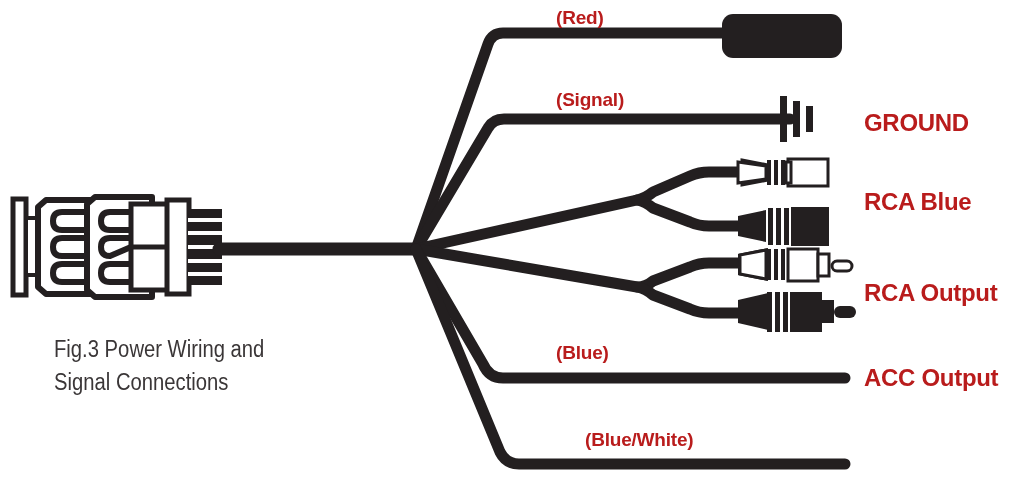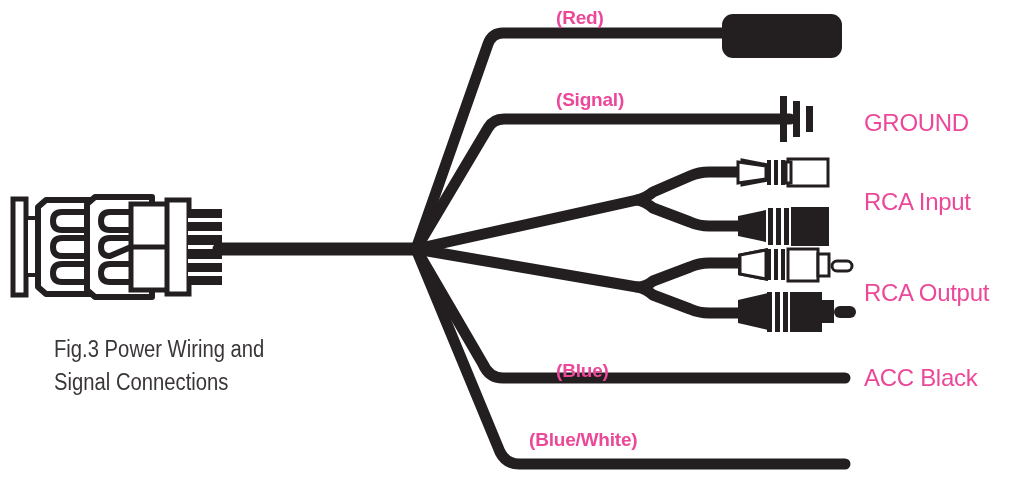--- a/index.html
+++ b/index.html
@@ -24,31 +24,31 @@
     position: absolute;
     left: 0; top: 0;
     width: 1017px;
     height: 484px;
     display: block;
   }
   
   .txt {
     position: absolute;
     white-space: nowrap;
-    color: #ec4899;
+    color: #b91c1c;
     line-height: 1;
   }
   .wire-tag {
     font-size: 19px;
     font-weight: 700;
     letter-spacing: -0.2px;
   }
   .port-label {
     font-size: 24px;
-    font-weight: 400;
+    font-weight: 700;
     letter-spacing: -0.3px;
   }
   .caption {
     font-size: 23px;
     font-weight: 400;
     font-family: "Liberation Sans Narrow", "Liberation Sans", sans-serif;
     line-height: 1.42;
     white-space: pre-line;
     transform: scaleX(0.88);
     transform-origin: left top;
@@ -183,24 +183,24 @@
         <rect x="783" y="292" width="5" height="40"></rect>
       </g>
       <rect x="790" y="292" width="32" height="40" fill="#231f20"></rect>
       <rect x="822" y="300" width="12" height="23" fill="#231f20"></rect>
       <rect x="834" y="306" width="22" height="12" rx="6" ry="6" fill="#231f20"></rect>
     </g>
   </svg>
 
   <div class="txt wire-tag" style="left:556px; top:8px;">(Red)</div>
   <div class="txt wire-tag" style="left:556px; top:90px;">(Signal)</div>
-  <div class="txt wire-tag" style="left:556px; top:343px;margin-top:18px;">(Blue)</div>
-  <div class="txt wire-tag" style="left:529px; top:430px;">(Blue/White)</div>
+  <div class="txt wire-tag" style="left:556px; top:343px;">(Blue)</div>
+  <div class="txt wire-tag" style="left:585px; top:430px;">(Blue/White)</div>
 
   <div class="txt port-label" style="left:864px; top:111px;">GROUND</div>
-  <div class="txt port-label" style="left:864px; top:190px;">RCA Input</div>
+  <div class="txt port-label" style="left:864px; top:190px;">RCA Blue</div>
   <div class="txt port-label" style="left:864px; top:281px;">RCA Output</div>
-  <div class="txt port-label" style="left:864px; top:366px;">ACC Black</div>
+  <div class="txt port-label" style="left:864px; top:366px;">ACC Output</div>
 
   <div class="txt caption" style="left:54px; top:333px;">Fig.3 Power Wiring and
 Signal Connections</div>
 
 </div>
 
 </body></html>

